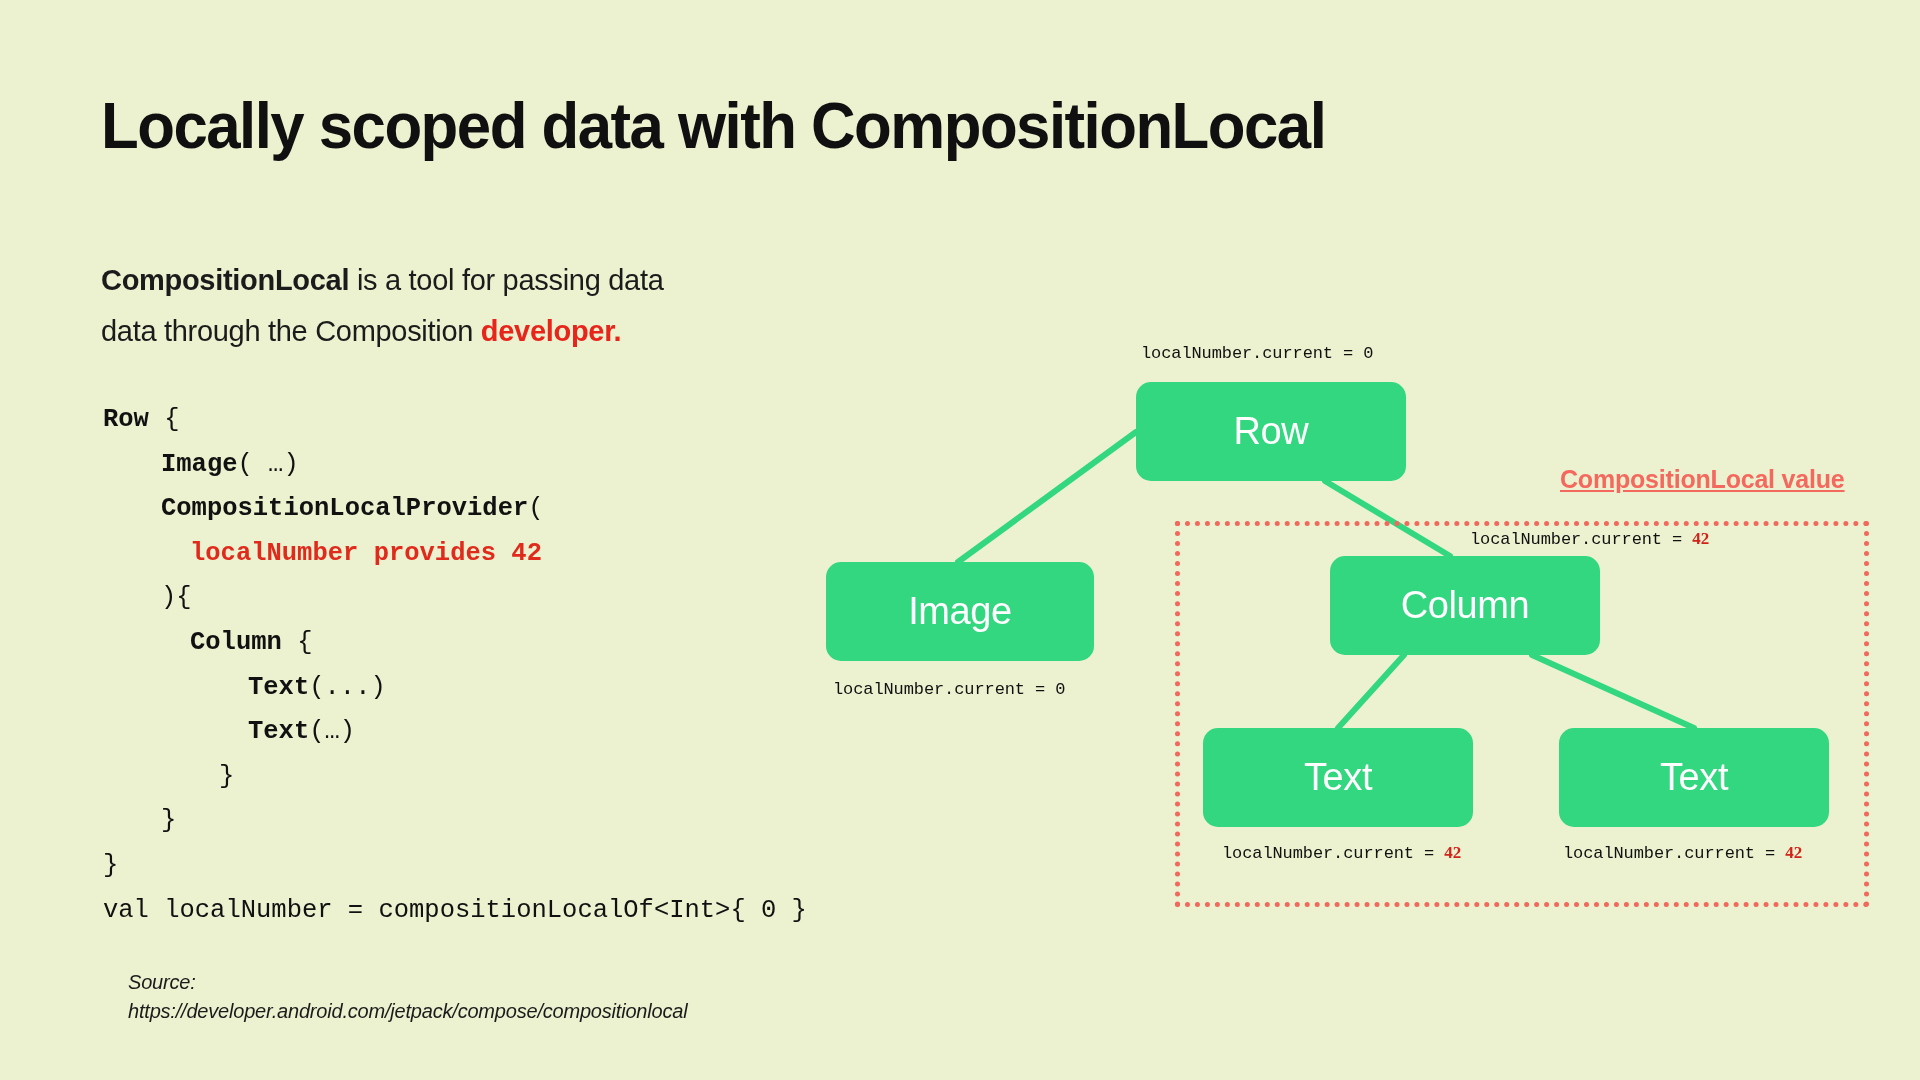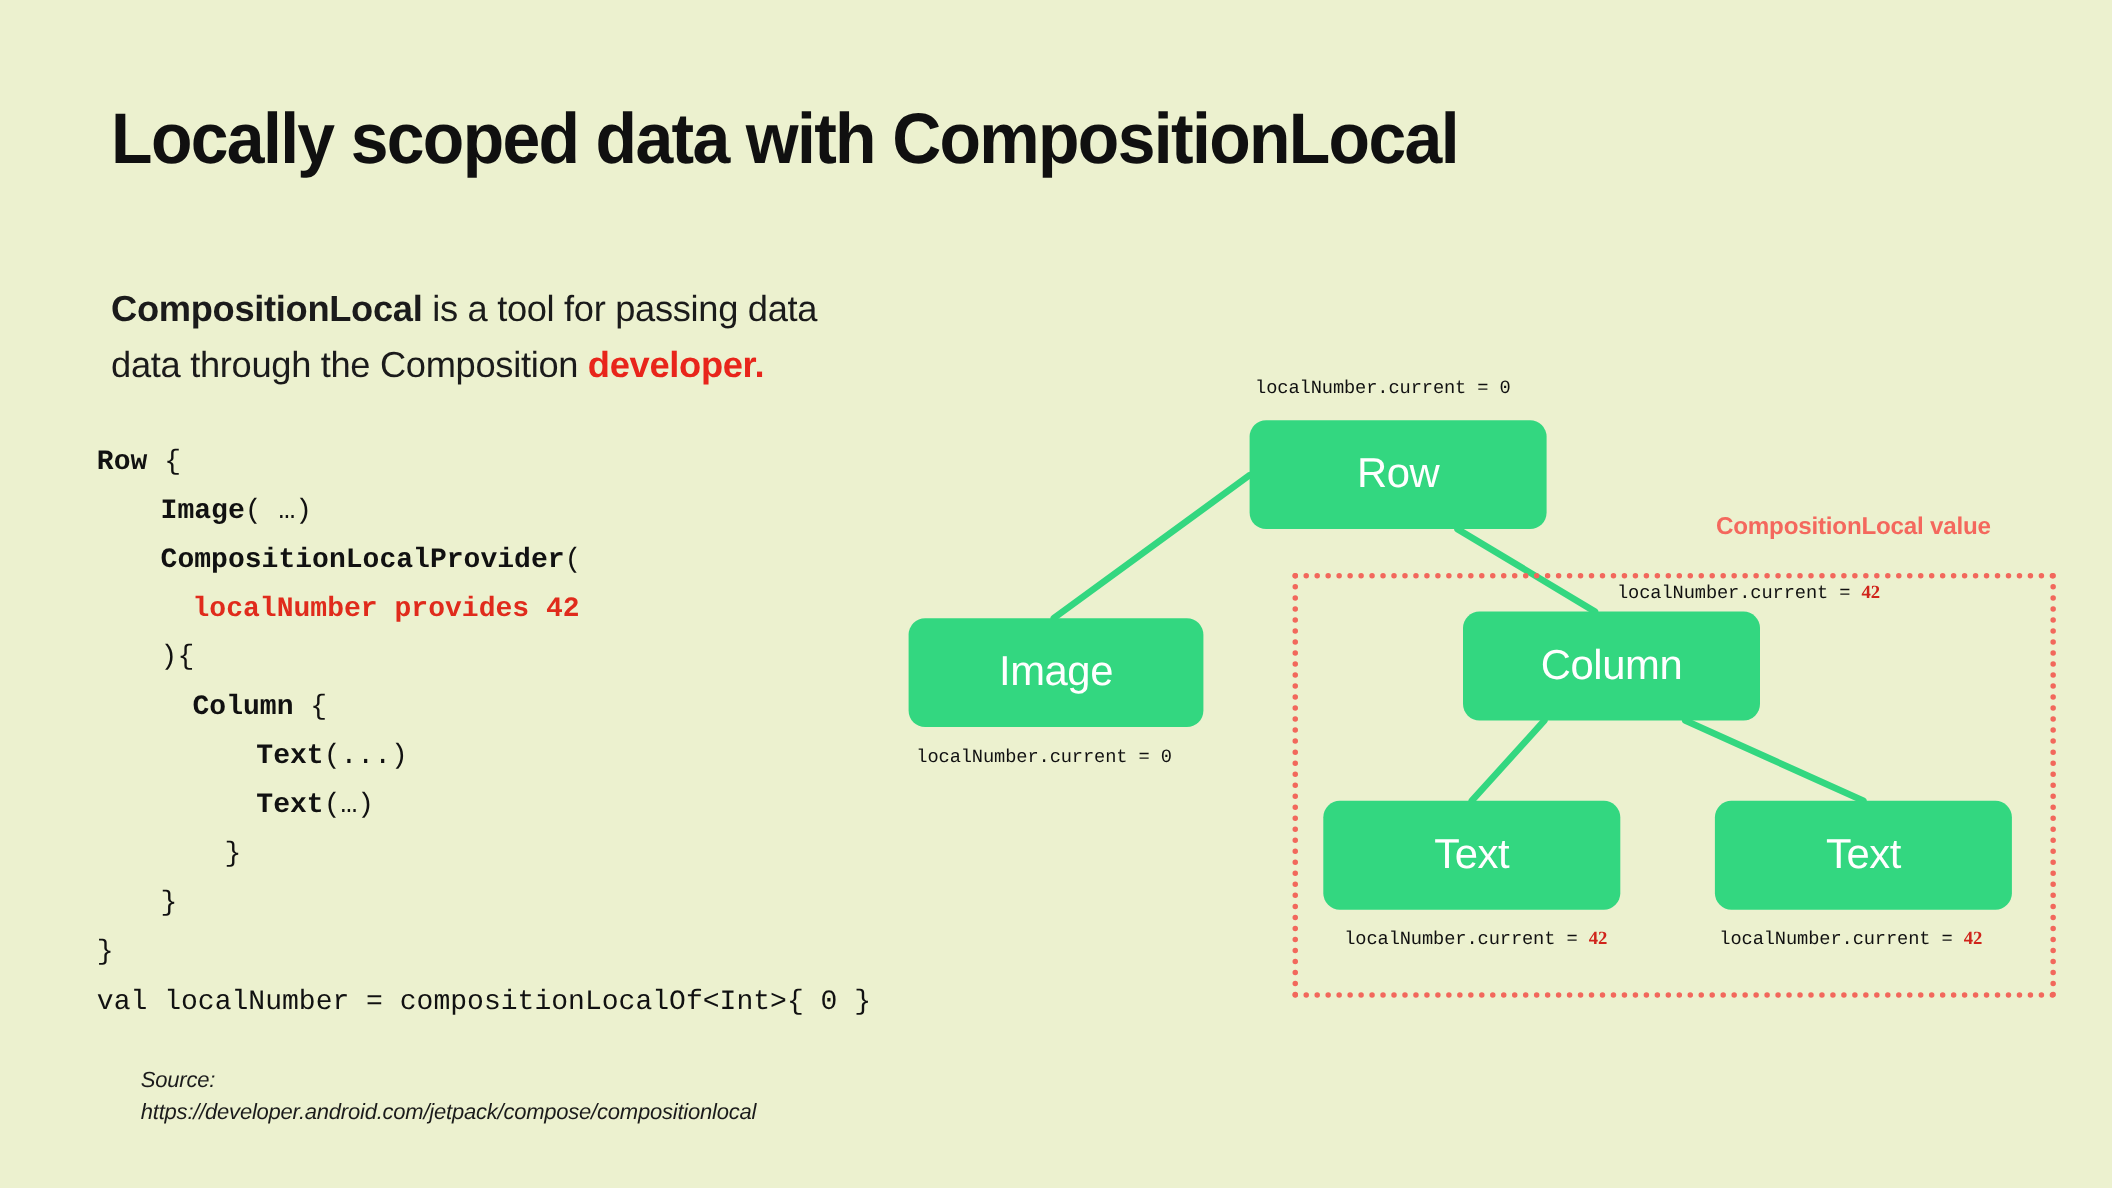--- a/index.html
+++ b/index.html
@@ -34,36 +34,36 @@
     white-space: nowrap;
     transform: scaleX(0.95);
     transform-origin: left center;
   }
 
   
   .subtitle {
     position: absolute;
     left: 101px;
     top: 255px;
-    font-size: 33px;
+    font-size: 29px;
     line-height: 51px;
     color: #1b1b1b;
     letter-spacing: -0.3px;
     width: 830px;
   }
   .subtitle b { font-weight: 700; }
   .subtitle .accent {
     color: #e8251b;
     font-weight: 700;
   }
 
   
   .code {
     position: absolute;
-    left: 88px;
+    left: 103px;
     top: 398px;
     font-family: "Liberation Mono", "DejaVu Sans Mono", monospace;
     font-size: 25.5px;
     line-height: 44.6px;
     color: #111111;
     white-space: pre;
     letter-spacing: 0px;
   }
   .code .kw { font-weight: 700; }
   .code .red {
@@ -128,25 +128,26 @@
   }
 
   .scope-box {
     position: absolute;
     border: 5px dotted #f2685c;
     box-sizing: border-box;
   }
   .scope-caption {
     position: absolute;
     font-family: "Liberation Sans", sans-serif;
-    font-size: 22px;
+    font-size: 25px;
     font-weight: 700;
     color: #f4685d;
     white-space: nowrap;
     letter-spacing: -0.2px;
+    text-decoration: underline;
   }
 </style>
 </head>
 <body style="background: rgb(236, 241, 207);">
 
 <div id="slide">
 
   <div class="title">Locally scoped data with CompositionLocal</div>
 
   <div class="subtitle"><b>CompositionLocal</b><span> is a tool for passing data</span><br><span>data through the Composition </span><span class="accent">developer.</span></div>

